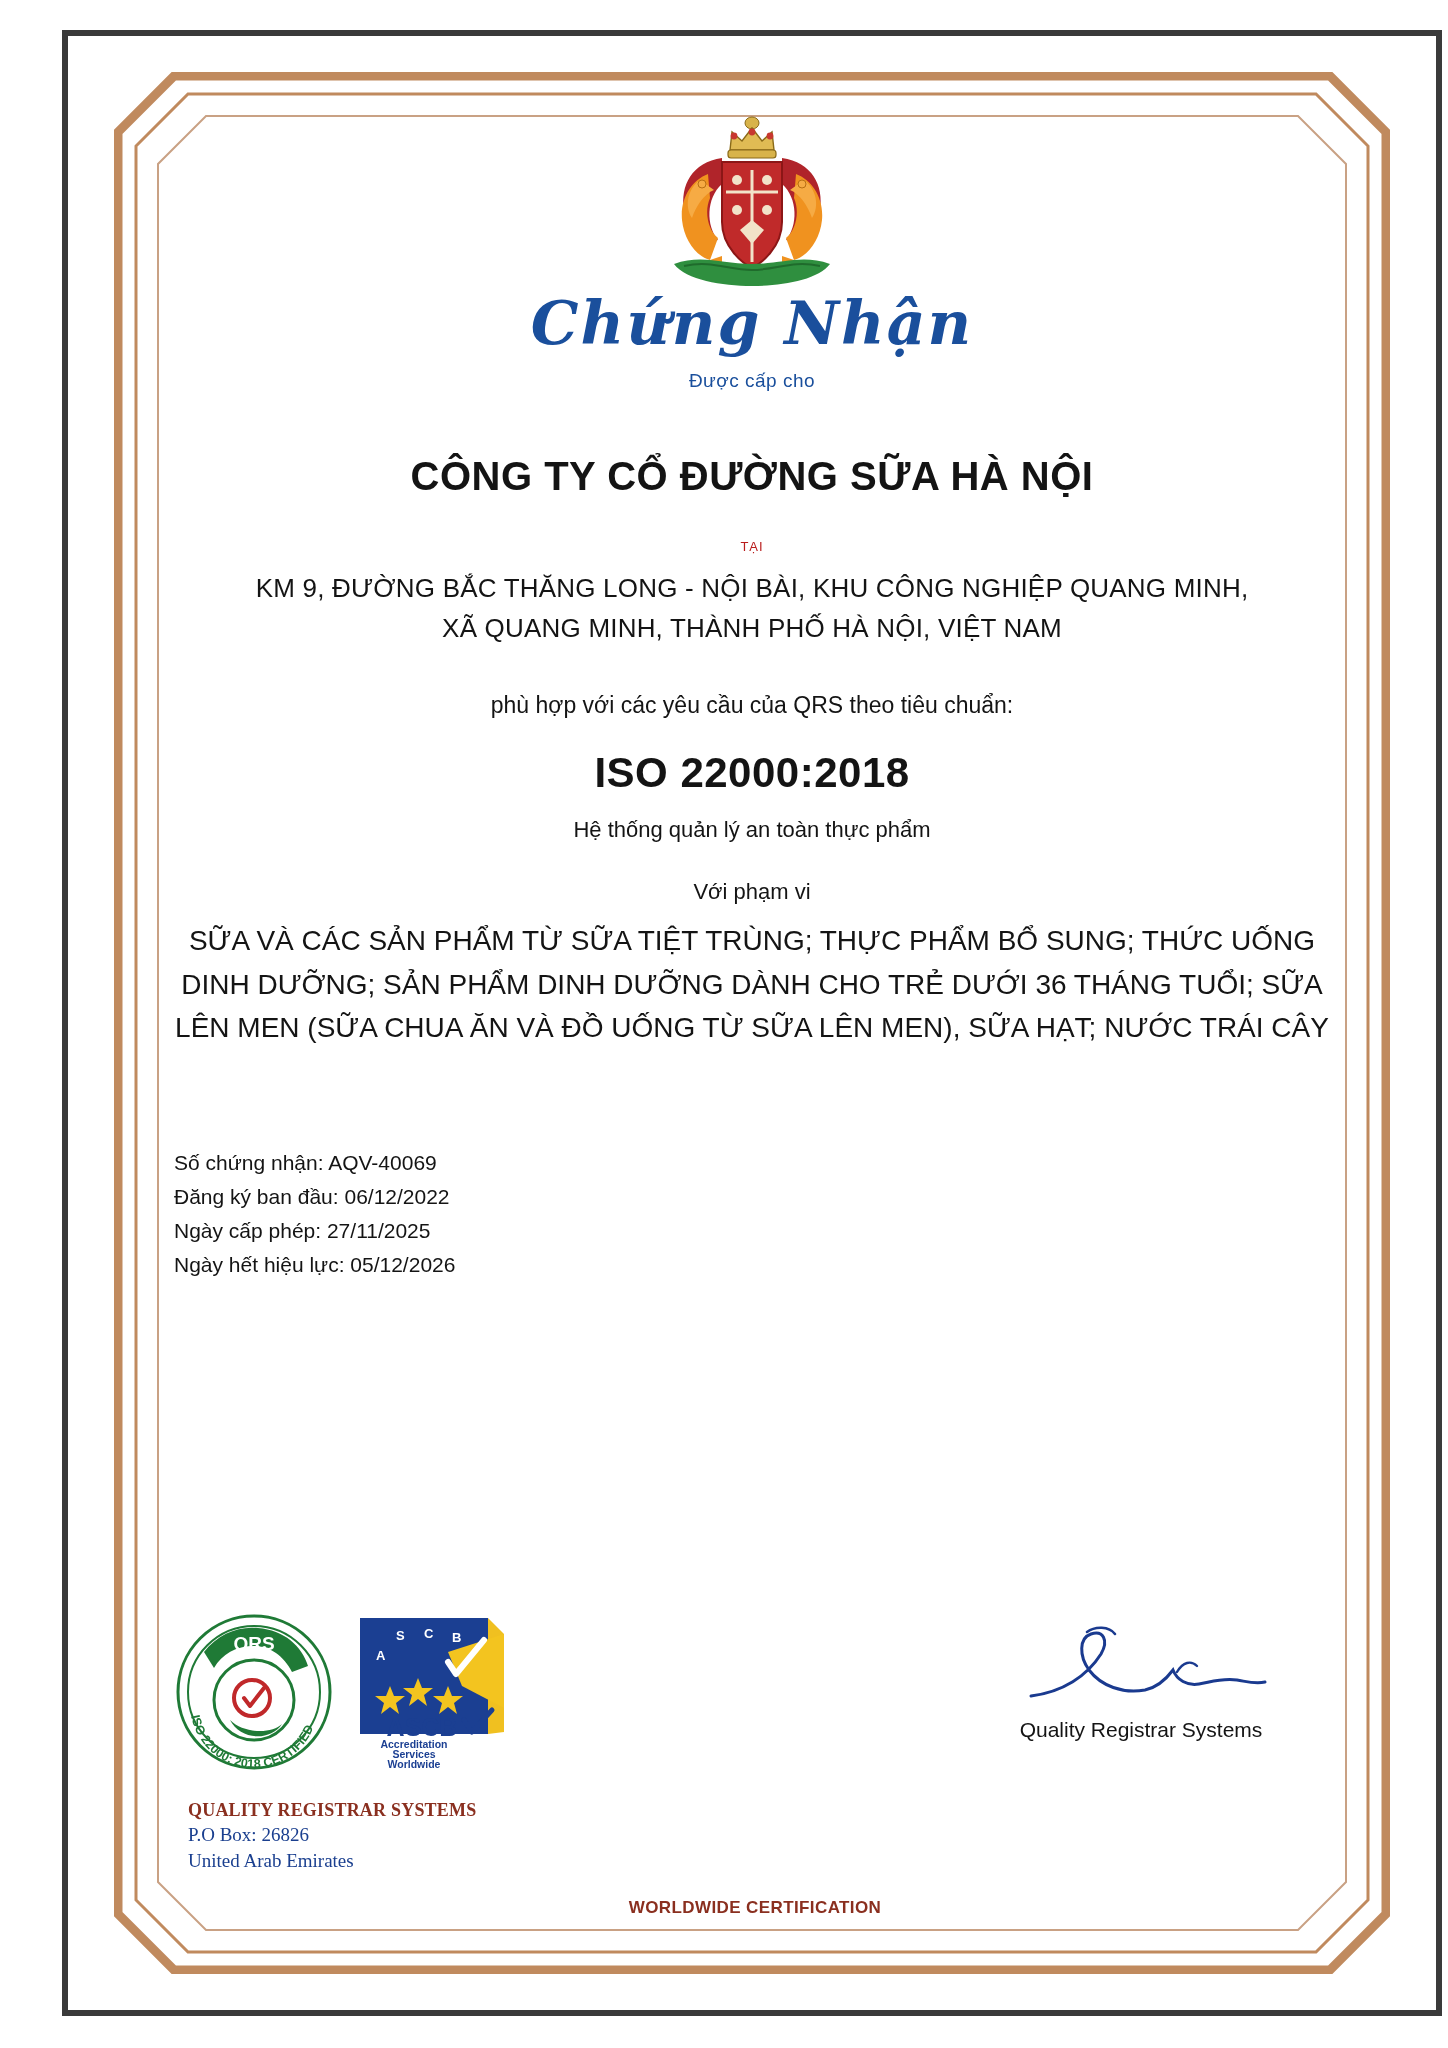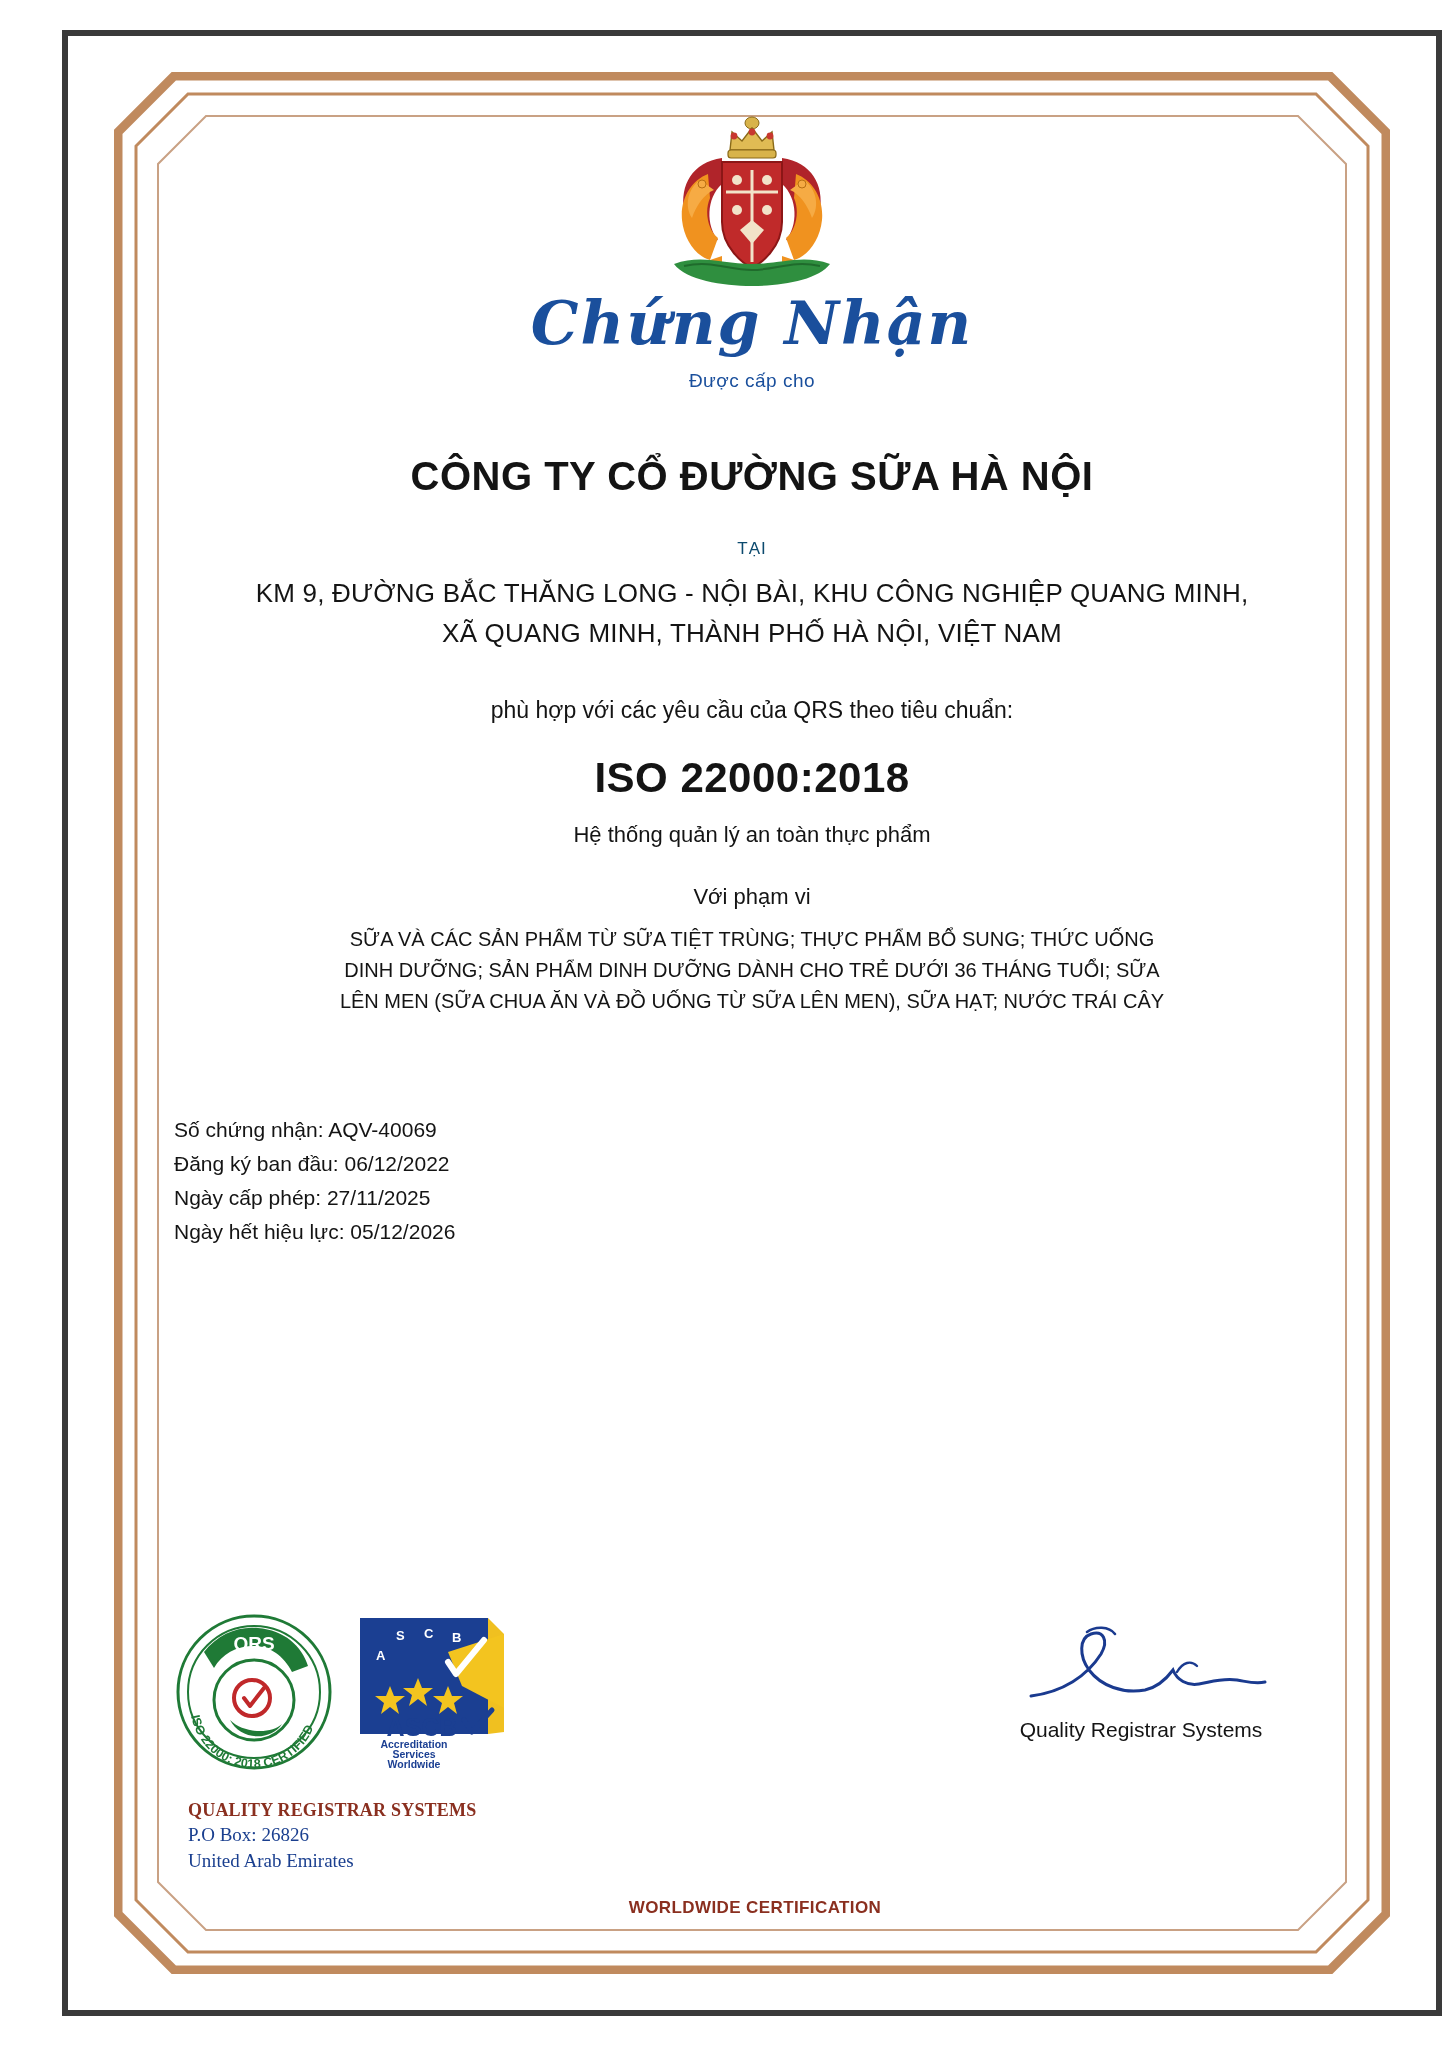--- a/index.html
+++ b/index.html
@@ -89,22 +89,22 @@
 
   .company {
     font-size: 40px;
     font-weight: bold;
     color: #141414;
     margin-top: 62px;
     letter-spacing: 0.5px;
   }
 
   .at-label {
-    font-size: 17px;
-    color: #0c4a6e;
+    font-size: 13px;
+    color: #b91c1c;
     margin-top: 40px;
     letter-spacing: 1px;
   }
   .address {
     font-size: 26px;
     color: #141414;
     margin-top: 14px;
     line-height: 1.55;
     letter-spacing: 0.2px;
   }
@@ -128,21 +128,21 @@
     color: #141414;
     margin-top: 20px;
   }
 
   .scope-label {
     font-size: 22px;
     color: #141414;
     margin-top: 36px;
   }
   .scope-text {
-    font-size: 20px;
+    font-size: 28px;
     color: #141414;
     margin-top: 14px;
     line-height: 1.55;
     padding: 0 20px;
   }
 
   
   .details {
     margin-top: 96px;
     text-align: left;

